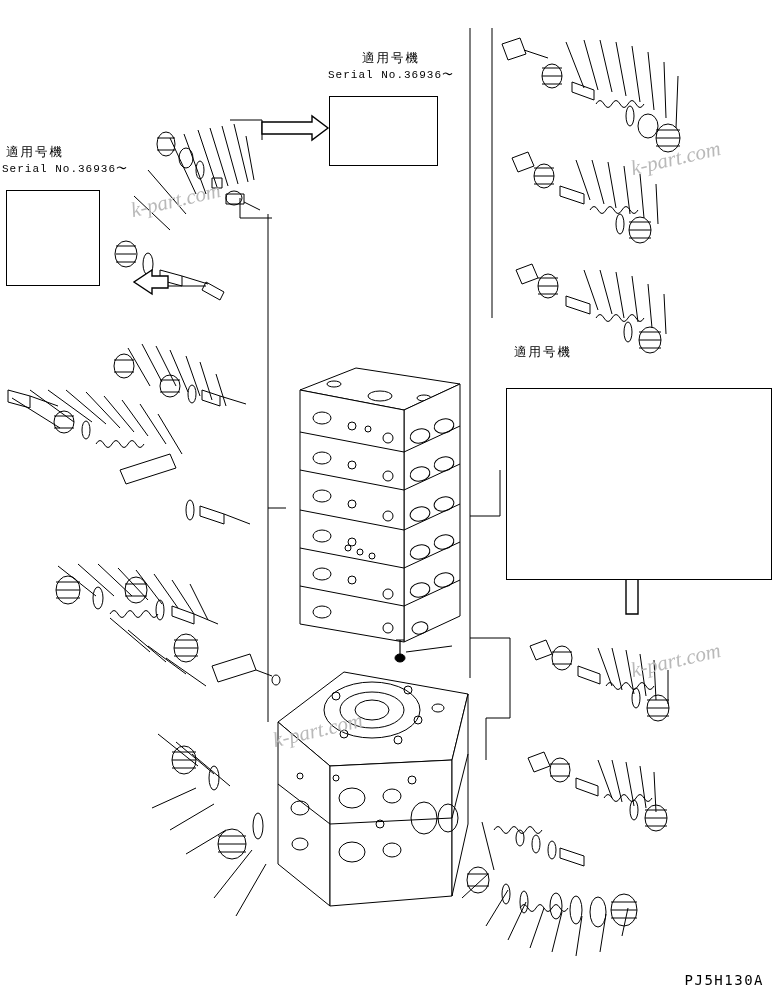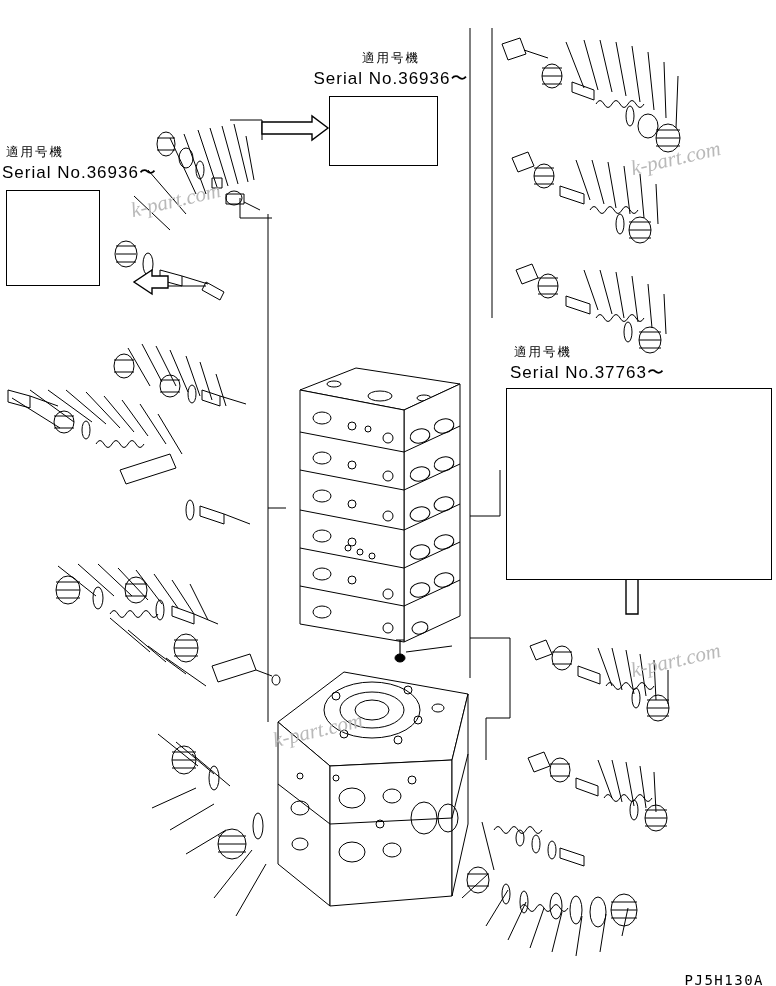--- a/index.html
+++ b/index.html
@@ -3,21 +3,21 @@
 <meta charset="utf-8">
 <style>
   html,body{margin:0;padding:0;background:#ffffff;}
   body{width:776px;height:986px;position:relative;overflow:hidden;
        font-family:"Liberation Sans", sans-serif;color:#000;}
   #sheet{position:absolute;left:0;top:18px;width:776px;height:978px;}
   svg.layer{position:absolute;left:0;top:0;width:776px;height:986px;}
   .note-box{position:absolute;border:1.5px solid #000;background:#fff;}
   .note-jp{font-family:"DejaVu Sans", sans-serif;font-size:12.5px;letter-spacing:2px;
            white-space:nowrap;}
-  .note-sn{font-family:Liberation Sans, sans-serif;font-size:17px;letter-spacing:1px;
+  .note-sn{font-family:Liberation Mono, monospace;font-size:11px;letter-spacing:1px;
            white-space:nowrap;}
   .note-label{position:absolute;text-align:center;}
   .wm{position:absolute;font-family:"Liberation Serif", serif;font-style:italic;
       font-size:21px;color:#b9b9b9;transform:rotate(-13deg);white-space:nowrap;
       user-select:none;}
   .code{position:absolute;right:12px;bottom:8px;font-family:"DejaVu Sans Mono", monospace;
         font-size:14px;letter-spacing:1.5px;color:#000;}
 </style>
 </head>
 <body>
@@ -417,21 +417,20 @@
 
   <div class="note-box" style="left:6px;top:172px;width:92px;height:94px;"></div>
   <div class="note-label" style="left:0px;top:126px;width:160px;text-align:left;">
     <div class="note-jp" style="padding-left:6px;">適用号機</div>
     <div class="note-sn" style="padding-left:2px;">Serial No.36936〜</div>
   </div>
 
   <div class="note-box" style="left:506px;top:370px;width:264px;height:190px;"></div>
   <div class="note-label" style="left:506px;top:326px;width:260px;text-align:left;">
     <div class="note-jp" style="padding-left:8px;">適用号機</div>
-    <div class="note-sn" style="padding-left:4px;">Serial No.37763〜</div>
   </div>
 
   <div class="wm" style="left:130px;top:170px;">k-part.com</div>
   <div class="wm" style="left:630px;top:128px;">k-part.com</div>
   <div class="wm" style="left:630px;top:630px;">k-part.com</div>
   <div class="wm" style="left:272px;top:700px;">k-part.com</div>
 
   <div class="code">PJ5H130A</div>
 
 </div>

